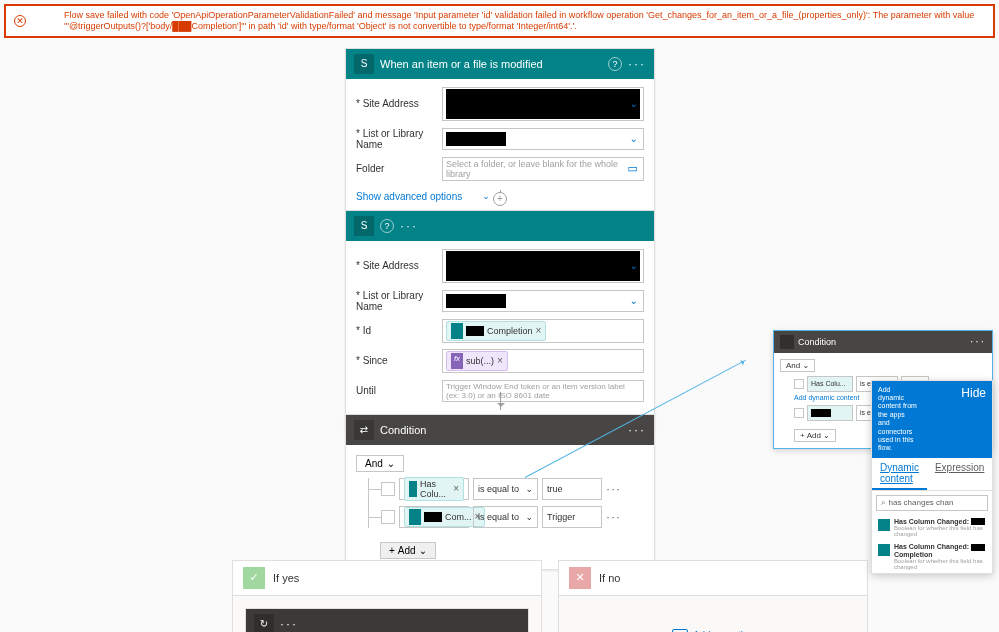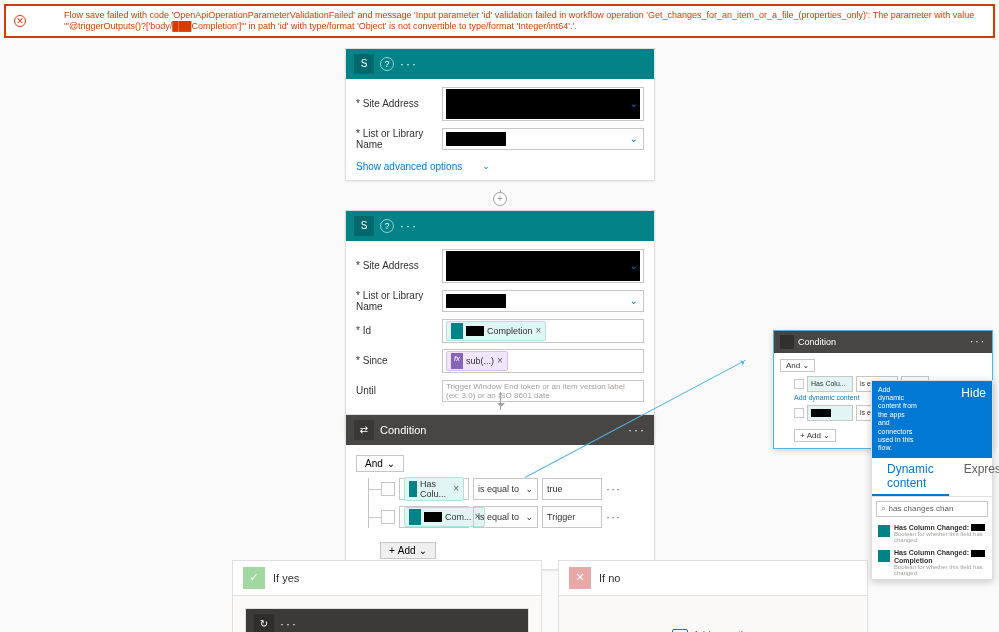--- a/index.html
+++ b/index.html
@@ -85,21 +85,21 @@
 .popup .mini-row .mtoken { background: #e1f5f5; }
 .popup .hint { color: #0078d4; font-size: 7px; margin-left: 14px; }
 .popup .mini-add { border: 1px solid #c8c6c4; padding: 1px 5px; font-size: 8px; margin: 6px 0 0 14px; display: inline-flex; align-items: center; gap: 2px; }
 
 
 .dc-panel { position: absolute; right: 6px; top: 338px; width: 122px; background: #fff; border: 1px solid #e1dfdd; box-shadow: 0 2px 8px rgba(0,0,0,.2); font-size: 8px; }
 .dc-top { background: #0078d4; color: #fff; padding: 5px 6px; display: flex; justify-content: space-between; align-items: flex-start; }
 .dc-top .txt { font-size: 7px; line-height: 1.2; }
 .dc-top .hide { font-size: 12px; margin-left: 44px; }
 .dc-tabs { display: flex; border-bottom: 1px solid #e1dfdd; }
-.dc-tab { padding: 4px 15px; font-size: 12px; color: #605e5c; cursor: pointer; }
+.dc-tab { padding: 4px 8px; font-size: 10px; color: #605e5c; cursor: pointer; text-decoration: underline; }
 .dc-tab.active { color: #0078d4; border-bottom: 2px solid #0078d4; }
 .dc-search { padding: 4px; }
 .dc-search .inp { border: 1px solid #c8c6c4; width: 100%; padding: 2px 4px; font-size: 8px; display: flex; align-items: center; gap: 3px; color: #605e5c; }
 .dc-item { padding: 3px 6px; display: flex; gap: 4px; align-items: flex-start; }
 .dc-item .ic2 { width: 12px; height: 12px; background: #038387; flex-shrink: 0; margin-top: 1px; }
 .dc-item .txt2 .t1 { font-size: 7px; font-weight: 600; }
 .dc-item .txt2 .t1 .redacted.xs { height: 7px; width: 14px; }
 .dc-item .txt2 .t2 { font-size: 6px; color: #a19f9d; }
 
 
@@ -112,36 +112,44 @@
 <div class="error-banner">
   <div class="icon">✕</div>
   <div class="text">Flow save failed with code 'OpenApiOperationParameterValidationFailed' and message 'Input parameter 'id' validation failed in workflow operation 'Get_changes_for_an_item_or_a_file_(properties_only)': The parameter with value '"@triggerOutputs()?['body/███Completion']"' in path 'id' with type/format 'Object' is not convertible to type/format 'Integer/int64'.'.</div>
 </div>
 
 <div class="canvas">
 
   <div class="card" style="left:345px; top:6px;">
     <div class="card-header teal">
       <div class="card-icon">S</div>
+      <div class="card-title">When an item or a file is modified</div>
       <div class="card-help">?</div>
       <div class="card-dots">···</div>
     </div>
     <div class="card-body">
       <div class="row">
         <div class="label">* Site Address</div>
         <div class="field tall">
             <div class="redacted lg"></div>
             <span class="chev">⌄</span>
           </div>
       </div>
       <div class="row">
         <div class="label">* List or Library Name</div>
         <div class="field">
             <div class="redacted sm"></div>
             <span class="chev">⌄</span>
+          </div>
+      </div>
+      <div class="row">
+        <div class="label">Folder</div>
+        <div class="field">
+            <span class="placeholder">Select a folder, or leave blank for the whole library</span>
+            <span class="folder-icon">▭</span>
           </div>
       </div>
       <div class="adv-link">
           <span>Show advanced options</span>
           <span class="chev2">⌄</span>
         </div>
     </div>
   </div>
 
   <div class="arrow-down" style="left:500px; top:148px; height:14px;"></div>

